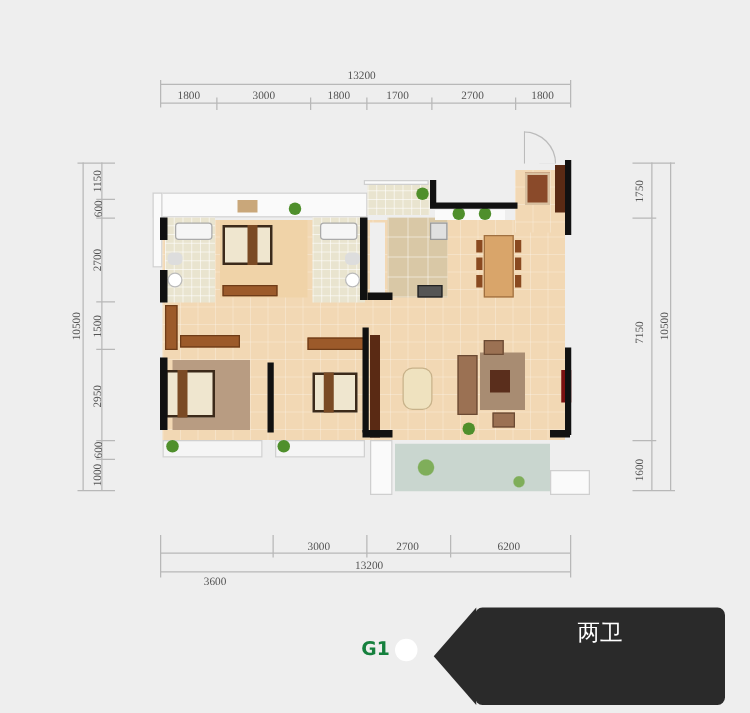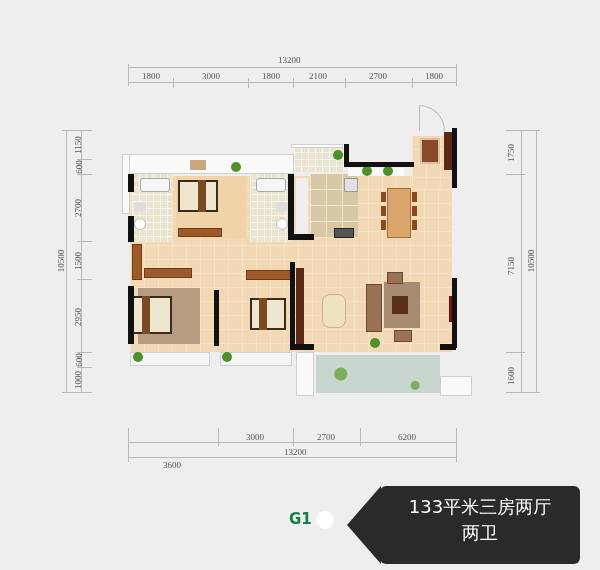--- a/index.html
+++ b/index.html
@@ -41,21 +41,21 @@
   <div class="vline" style="left:128px; top:64px; height:22px;"></div>
   <div class="vline" style="left:173px; top:78px; height:10px;"></div>
   <div class="vline" style="left:248px; top:78px; height:10px;"></div>
   <div class="vline" style="left:293px; top:78px; height:10px;"></div>
   <div class="vline" style="left:345px; top:78px; height:10px;"></div>
   <div class="vline" style="left:412px; top:78px; height:10px;"></div>
   <div class="vline" style="left:456px; top:64px; height:22px;"></div>
   <div class="abs dim-text" style="left:142px; top:71px;">1800</div>
   <div class="abs dim-text" style="left:202px; top:71px;">3000</div>
   <div class="abs dim-text" style="left:262px; top:71px;">1800</div>
-  <div class="abs dim-text" style="left:309px; top:71px;">2100</div>
+  <div class="abs dim-text" style="left:309px; top:71px;">1700</div>
   <div class="abs dim-text" style="left:369px; top:71px;">2700</div>
   <div class="abs dim-text" style="left:425px; top:71px;">1800</div>
 </div>
 
 <div>
   <div class="hline" style="left:128px; top:442px; width:328px;"></div>
   <div class="hline" style="left:128px; top:457px; width:328px;"></div>
   <div class="vline" style="left:128px; top:428px; height:34px;"></div>
   <div class="vline" style="left:218px; top:428px; height:18px;"></div>
   <div class="vline" style="left:293px; top:428px; height:18px;"></div>
@@ -193,16 +193,15 @@
   <div class="wall" style="left:290px; top:344px; width:24px; height:6px;"></div>
   <div class="wall" style="left:440px; top:344px; width:16px; height:6px;"></div>
 </div>
 
 <div>
   <div class="g1">G1</div>
   <div class="dot"></div>
   <div class="tag-arrow"></div>
   <div class="tag"></div>
   <div class="tag-text">
-    <div>133平米三房两厅</div>
     <div>两卫</div>
   </div>
 </div>
 
 </body></html>

